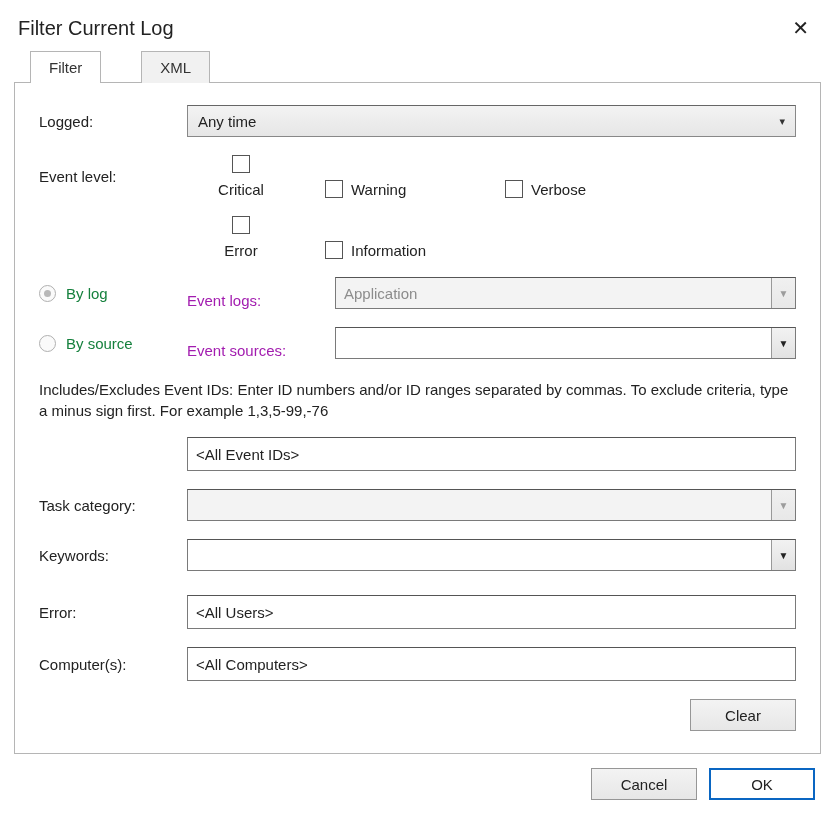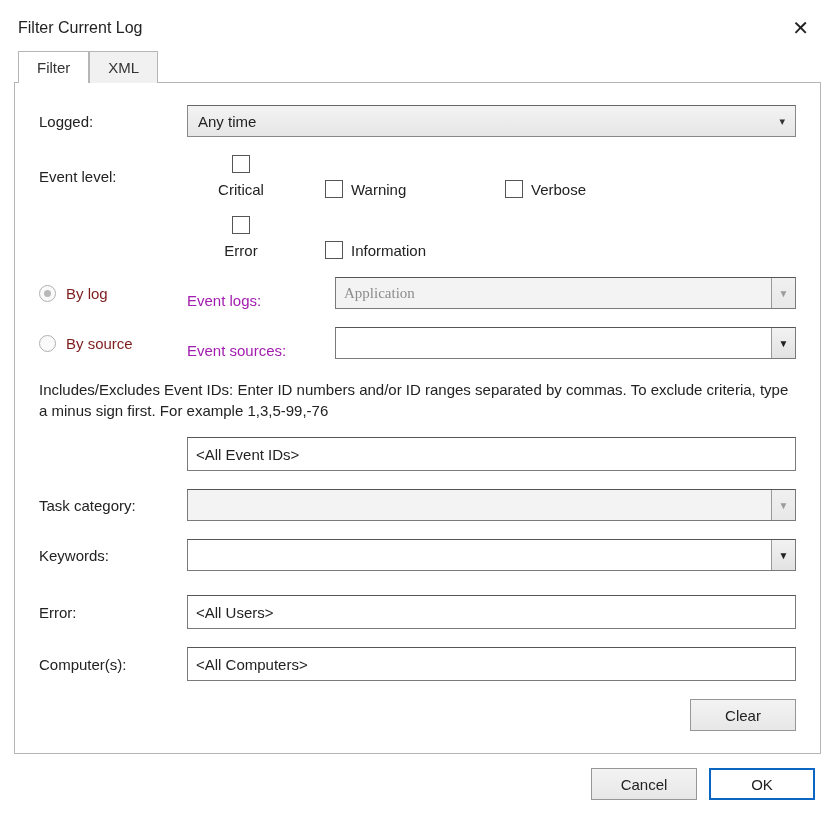--- a/index.html
+++ b/index.html
@@ -15,33 +15,34 @@
     .dialog {
       padding: 12px 14px 14px 14px;
     }
     .titlebar {
       display: flex;
       justify-content: space-between;
       align-items: center;
       padding: 4px 4px 10px 4px;
     }
     .title {
-      font-size: 16px;
+      font-size: 20px;
     }
     .close-x {
       font-size: 20px;
       font-family: Arial, sans-serif;
       cursor: default;
       padding: 2px 8px;
       line-height: 1;
     }
     .tabstrip {
       display: flex;
       align-items: flex-end;
-      margin-left: 4px;
+      margin-left: 16px;
+      gap: 40px;
     }
     .tab {
       padding: 7px 18px 7px 18px;
       border: 1px solid #b5b5b5;
       border-bottom: none;
       background: #f1f1f1;
       font-size: 15px;
       position: relative;
       top: 1px;
       cursor: default;
@@ -100,21 +101,20 @@
     }
     .dropdown {
       flex: 1;
       height: 32px;
       border: 1px solid #7a7a7a;
       border-top-color: #555;
       background: #fff;
       display: flex;
       align-items: center;
       position: relative;
-      font-family: Liberation Serif, serif;
     }
     .dropdown .ddtext {
       padding: 0 8px;
       flex: 1;
       font-size: 15px;
       color: #222;
     }
     .dropdown .ddtext.disabled { color: #8c8c8c; }
     .dropdown .ddbtn {
       width: 24px;
@@ -148,21 +148,21 @@
     .checkbox {
       width: 18px;
       height: 18px;
       border: 1px solid #555;
       background: #fff;
     }
     .radio {
       display: flex;
       align-items: flex-start;
       gap: 10px;
-      color: #7f1d1d;
+      color: #15803d;
     }
     .radio-circle {
       width: 17px;
       height: 17px;
       border: 1px solid #b0b0b0;
       border-radius: 50%;
       display: flex;
       align-items: center;
       justify-content: center;
       background: #fafafa;

